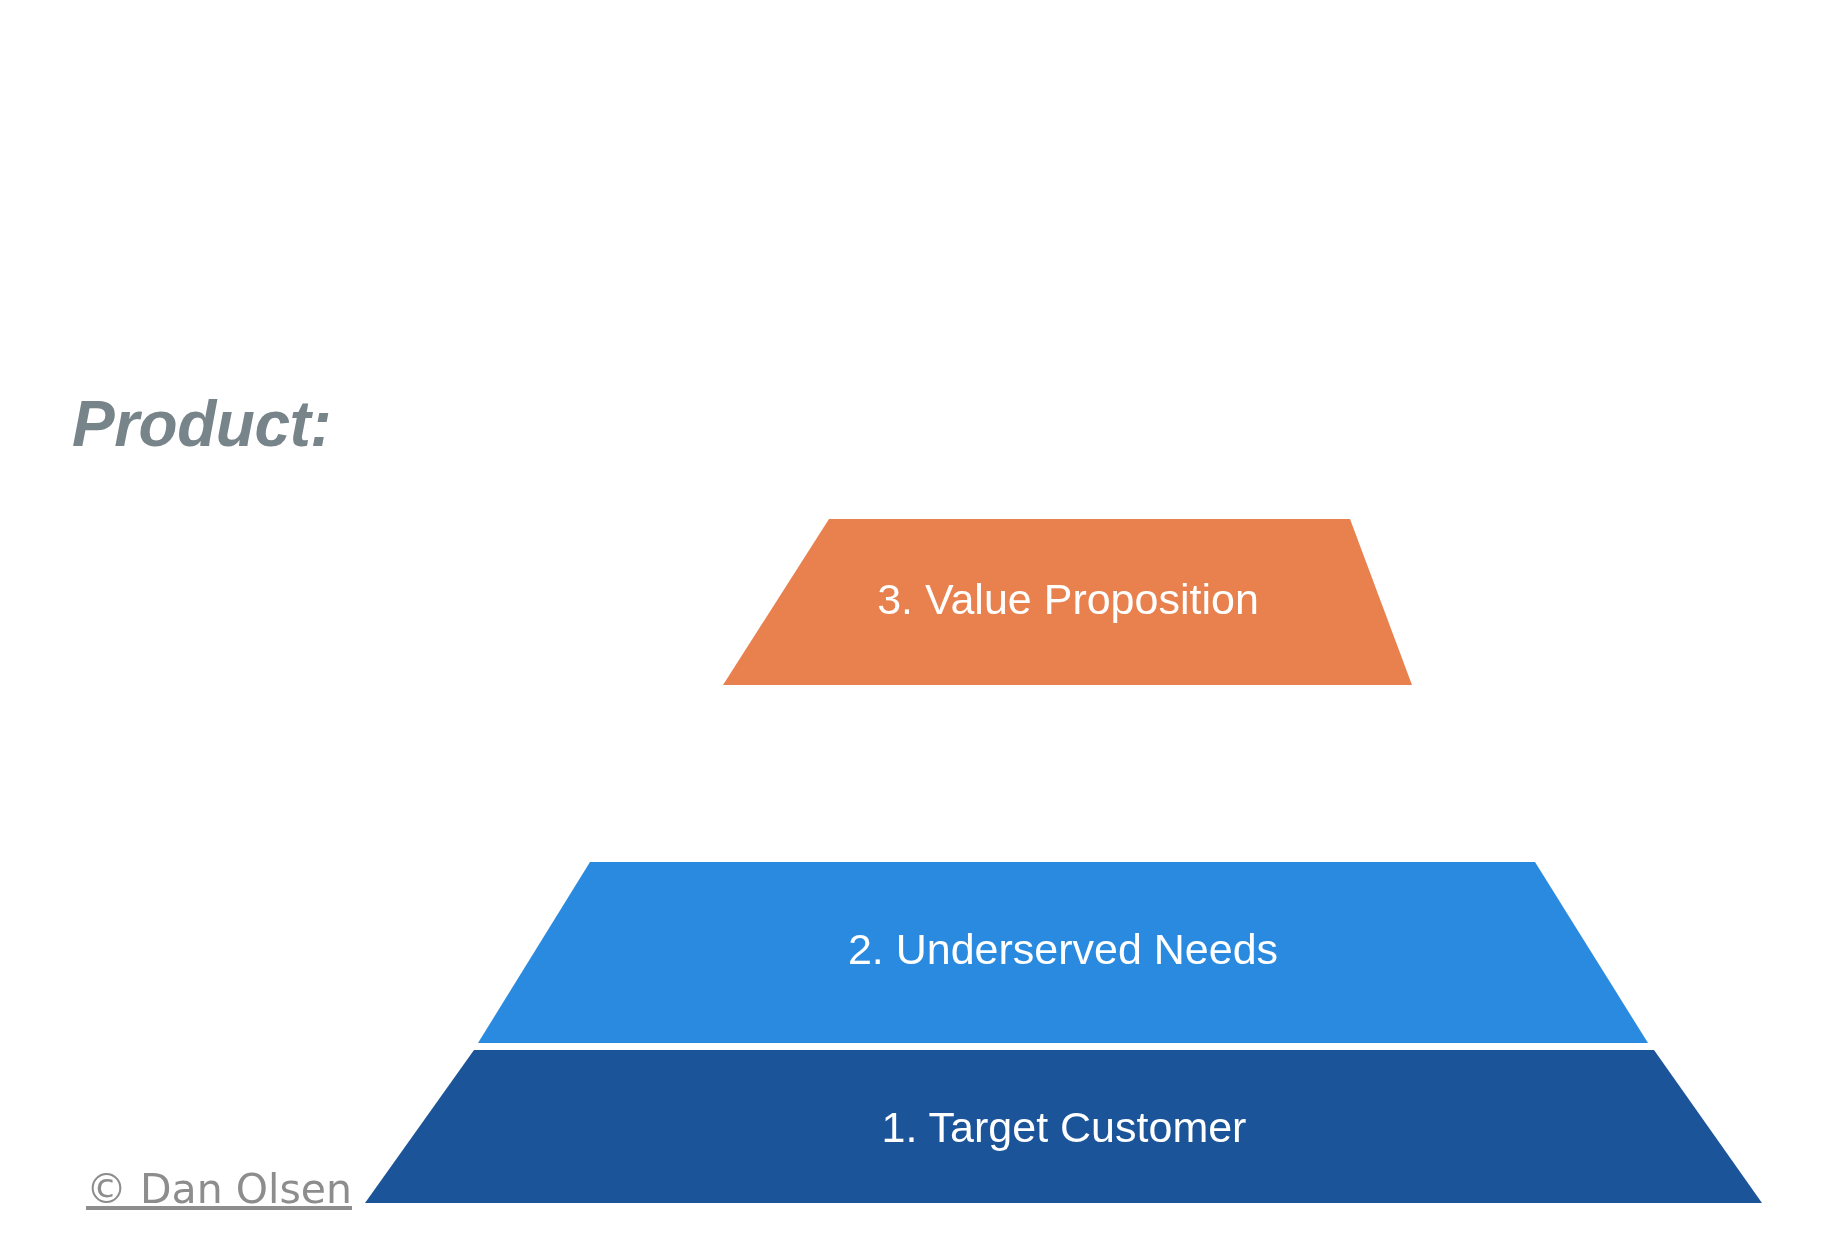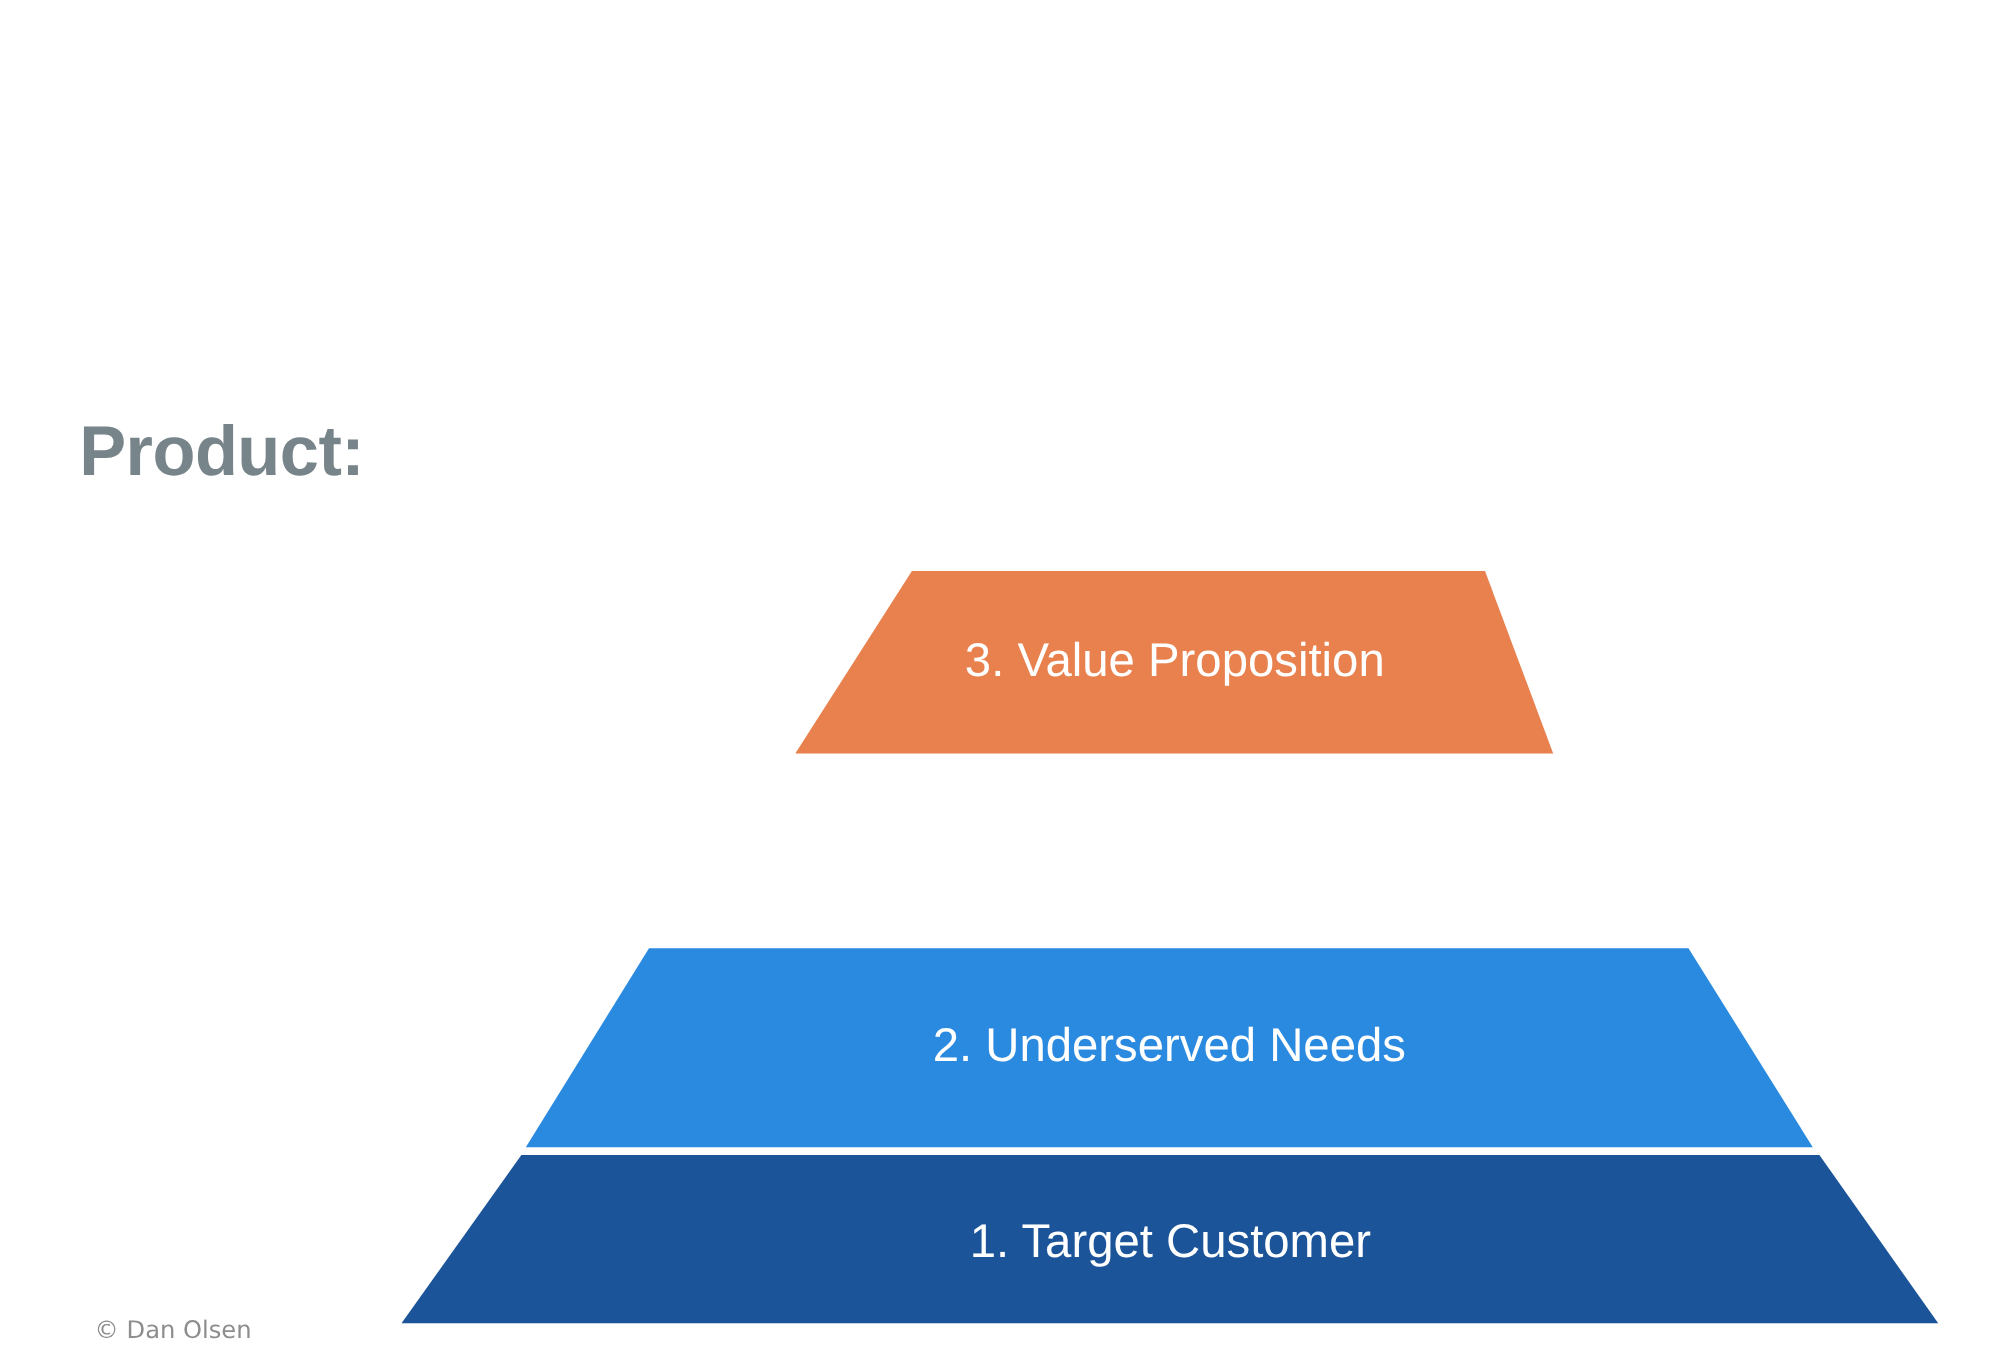--- a/index.html
+++ b/index.html
@@ -26,35 +26,36 @@
     position: absolute;
     font-family: "Liberation Sans", sans-serif;
     font-weight: bold;
     font-size: 64px;
     line-height: 1;
     letter-spacing: -0.5px;
     color: #77848a;
     white-space: nowrap;
     user-select: none;
   }
-  #label-product { left: 72px; top: 378px; }
+  #label-product { left: 72px; top: 392px; font-style: italic; }
   #label-market  { left: 74px; top: 978px; }
 
   
   #copyright {
     position: absolute;
     left: 86px;
-    top: 1199px;
+    top: 1169px;
     font-family: "DejaVu Sans", sans-serif;
     font-weight: normal;
-    font-size: 22px;
+    font-size: 41px;
     line-height: 1;
     color: #8d8d8d;
     white-space: nowrap;
     user-select: none;
+    text-decoration: underline;
   }
 
   
   #pyramid-svg {
     position: absolute;
     left: 0;
     top: 0;
     width: 1832px;
     height: 1241px;
     display: block;

